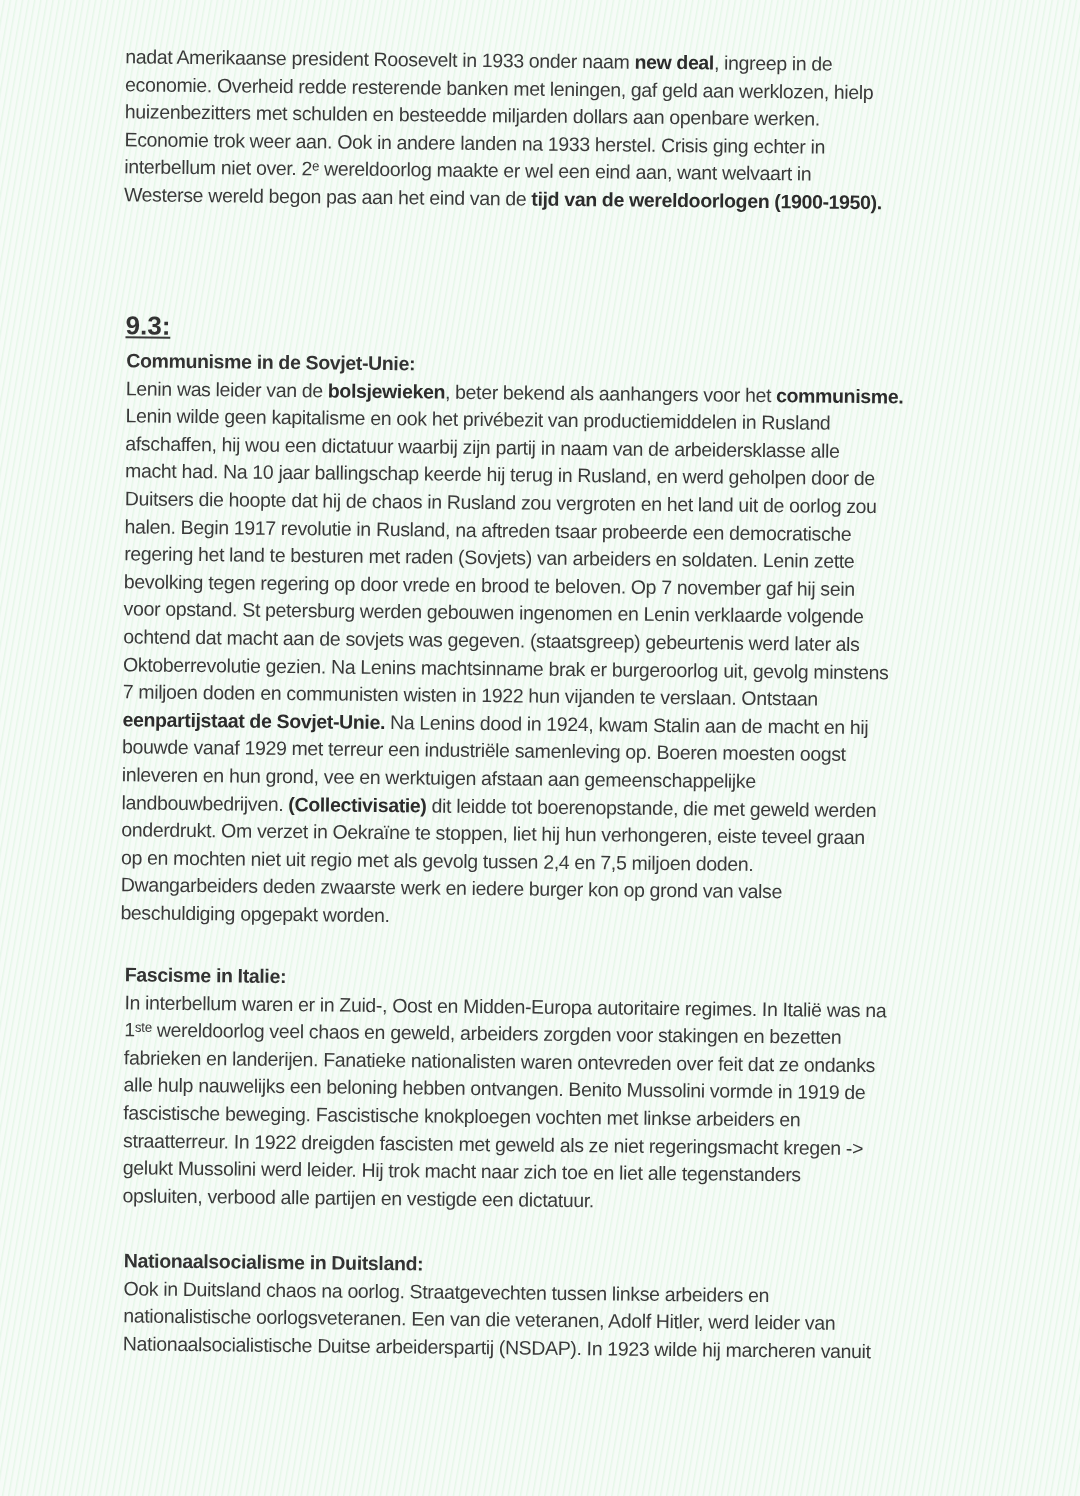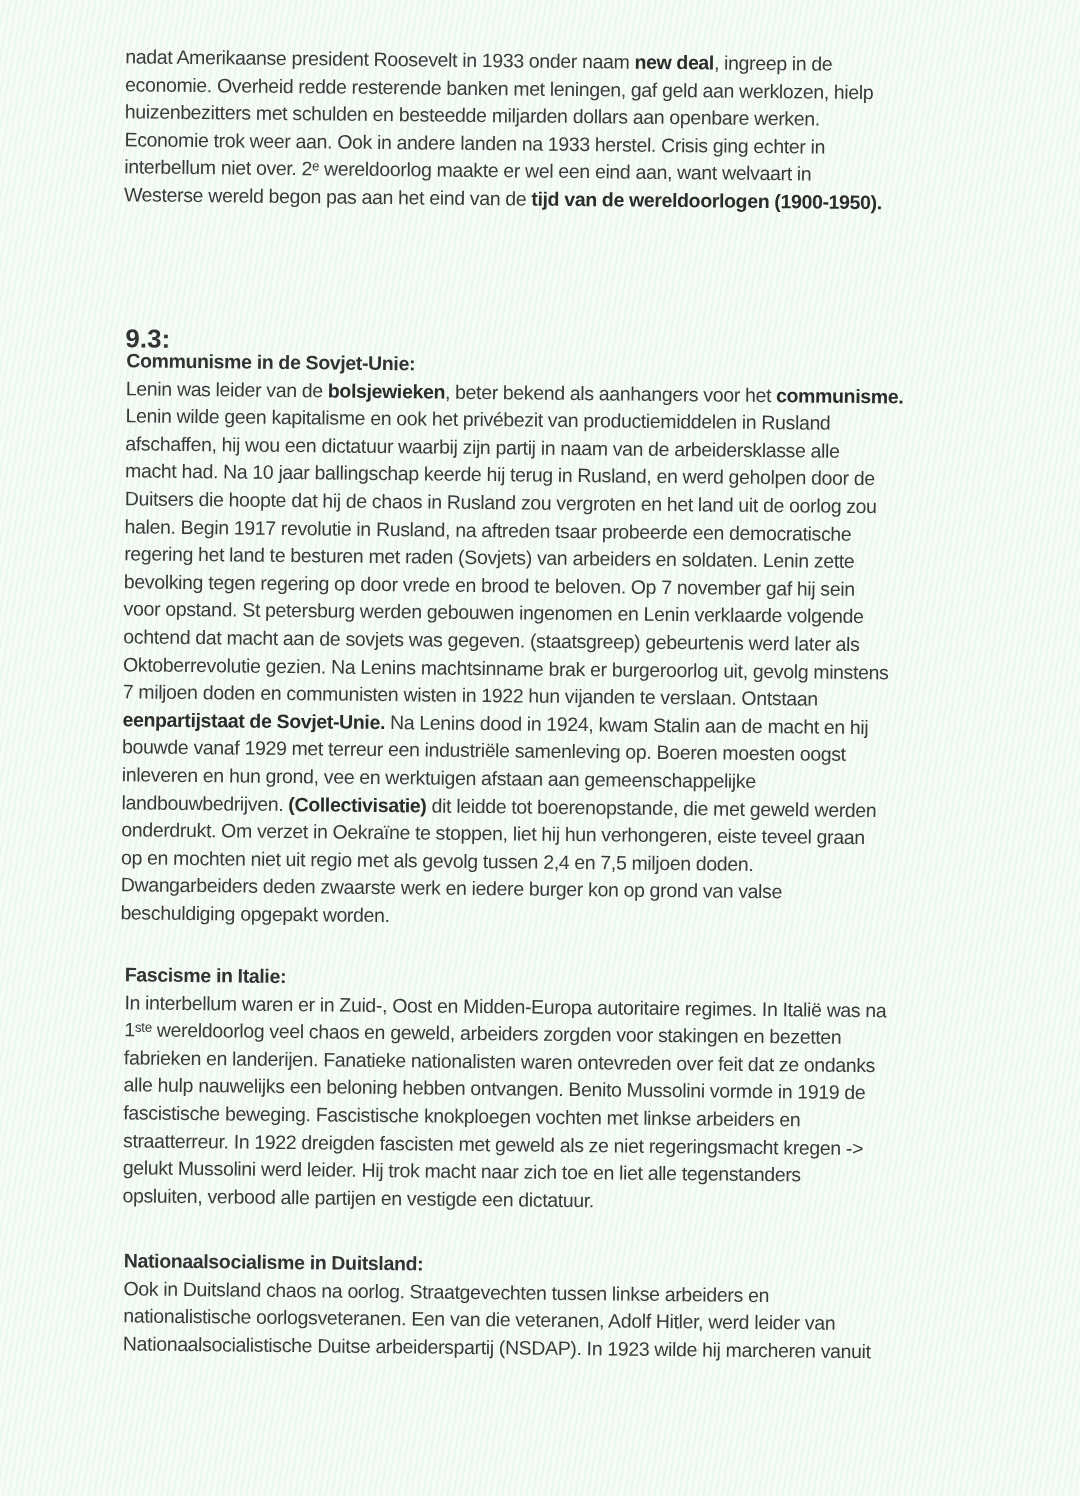--- a/index.html
+++ b/index.html
@@ -53,21 +53,21 @@
   </style>
 </head>
 <body>
 
 <div class="page">
 
   <div class="block" style="left:126px; top:42px;">
     <p class="para"><span class="line"><span>nadat Amerikaanse president Roosevelt in 1933 onder naam </span><b>new deal</b><span>, ingreep in de</span></span><span class="line"><span>economie. Overheid redde resterende banken met leningen, gaf geld aan werklozen, hielp</span></span><span class="line"><span>huizenbezitters met schulden en besteedde miljarden dollars aan openbare werken.</span></span><span class="line"><span>Economie trok weer aan. Ook in andere landen na 1933 herstel. Crisis ging echter in</span></span><span class="line"><span>interbellum niet over. 2ᵉ wereldoorlog maakte er wel een eind aan, want welvaart in</span></span><span class="line"><span>Westerse wereld begon pas aan het eind van de </span><b>tijd van de wereldoorlogen (1900-1950).</b></span></p>
   </div>
 
-  <div class="block" style="left:129px; top:322px;">
+  <div class="block" style="left:129px; top:309px;text-decoration:underline;">
     <p class="section-num">9.3:</p>
   </div>
 
   <div class="block" style="left:130px; top:346px;">
     <p class="subhead">Communisme in de Sovjet-Unie:</p>
     <p class="para"><span class="line"><span>Lenin was leider van de </span><b>bolsjewieken</b><span>, beter bekend als aanhangers voor het </span><b>communisme.</b></span><span class="line"><span>Lenin wilde geen kapitalisme en ook het privébezit van productiemiddelen in Rusland</span></span><span class="line"><span>afschaffen, hij wou een dictatuur waarbij zijn partij in naam van de arbeidersklasse alle</span></span><span class="line"><span>macht had. Na 10 jaar ballingschap keerde hij terug in Rusland, en werd geholpen door de</span></span><span class="line"><span>Duitsers die hoopte dat hij de chaos in Rusland zou vergroten en het land uit de oorlog zou</span></span><span class="line"><span>halen. Begin 1917 revolutie in Rusland, na aftreden tsaar probeerde een democratische</span></span><span class="line"><span>regering het land te besturen met raden (Sovjets) van arbeiders en soldaten. Lenin zette</span></span><span class="line"><span>bevolking tegen regering op door vrede en brood te beloven. Op 7 november gaf hij sein</span></span><span class="line"><span>voor opstand. St petersburg werden gebouwen ingenomen en Lenin verklaarde volgende</span></span><span class="line"><span>ochtend dat macht aan de sovjets was gegeven. (staatsgreep) gebeurtenis werd later als</span></span><span class="line"><span>Oktoberrevolutie gezien. Na Lenins machtsinname brak er burgeroorlog uit, gevolg minstens</span></span><span class="line"><span>7 miljoen doden en communisten wisten in 1922 hun vijanden te verslaan. Ontstaan</span></span><span class="line"><b>eenpartijstaat de Sovjet-Unie.</b><span> Na Lenins dood in 1924, kwam Stalin aan de macht en hij</span></span><span class="line"><span>bouwde vanaf 1929 met terreur een industriële samenleving op. Boeren moesten oogst</span></span><span class="line"><span>inleveren en hun grond, vee en werktuigen afstaan aan gemeenschappelijke</span></span><span class="line"><span>landbouwbedrijven. </span><b>(Collectivisatie)</b><span> dit leidde tot boerenopstande, die met geweld werden</span></span><span class="line"><span>onderdrukt. Om verzet in Oekraïne te stoppen, liet hij hun verhongeren, eiste teveel graan</span></span><span class="line"><span>op en mochten niet uit regio met als gevolg tussen 2,4 en 7,5 miljoen doden.</span></span><span class="line"><span>Dwangarbeiders deden zwaarste werk en iedere burger kon op grond van valse</span></span><span class="line"><span>beschuldiging opgepakt worden.</span></span></p>
   </div>
 
   <div class="block" style="left:135px; top:960px;">
     <p class="subhead">Fascisme in Italie:</p>

